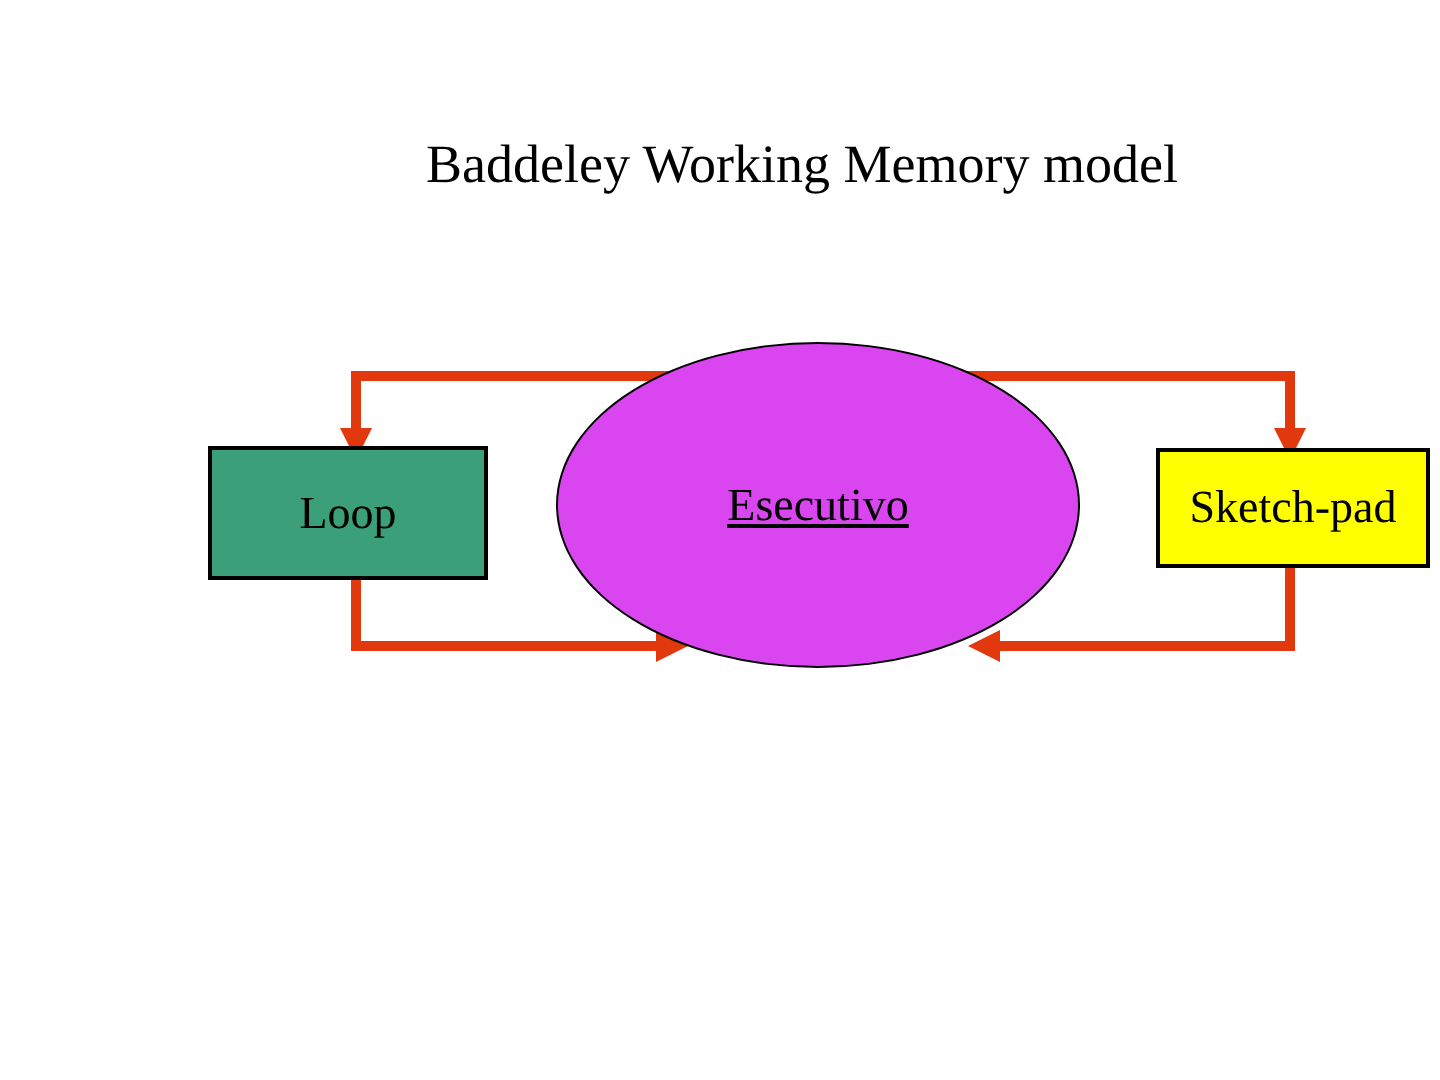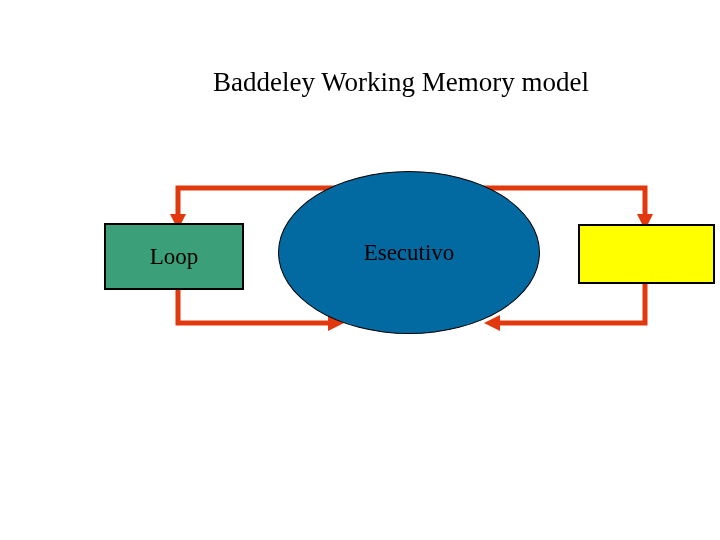--- a/index.html
+++ b/index.html
@@ -91,20 +91,21 @@
     <g>
       <path d="M597,284 L597,323 L452,323" fill="none" stroke-width="5" stroke="#E2380E"></path>
       <polygon points="452,315 452,331 436,323" fill="#E2380E"></polygon>
     </g>
   </svg>
 
   <div class="node box box-left" style="background-color: rgb(59, 160, 122);">
     <div class="line">Loop</div>
   </div>
 
-  <div class="node ellipse" style="background-color: #0369a1;">
+  <div class="node ellipse" style="background-color: #d946ef; text-decoration: underline;">
     <div class="line">Esecutivo</div>
   </div>
 
   <div class="node box box-right" style="background-color: rgb(255, 255, 0);">
+    <div class="line">Sketch-pad</div>
   </div>
 
 </div>
 
 </body></html>

